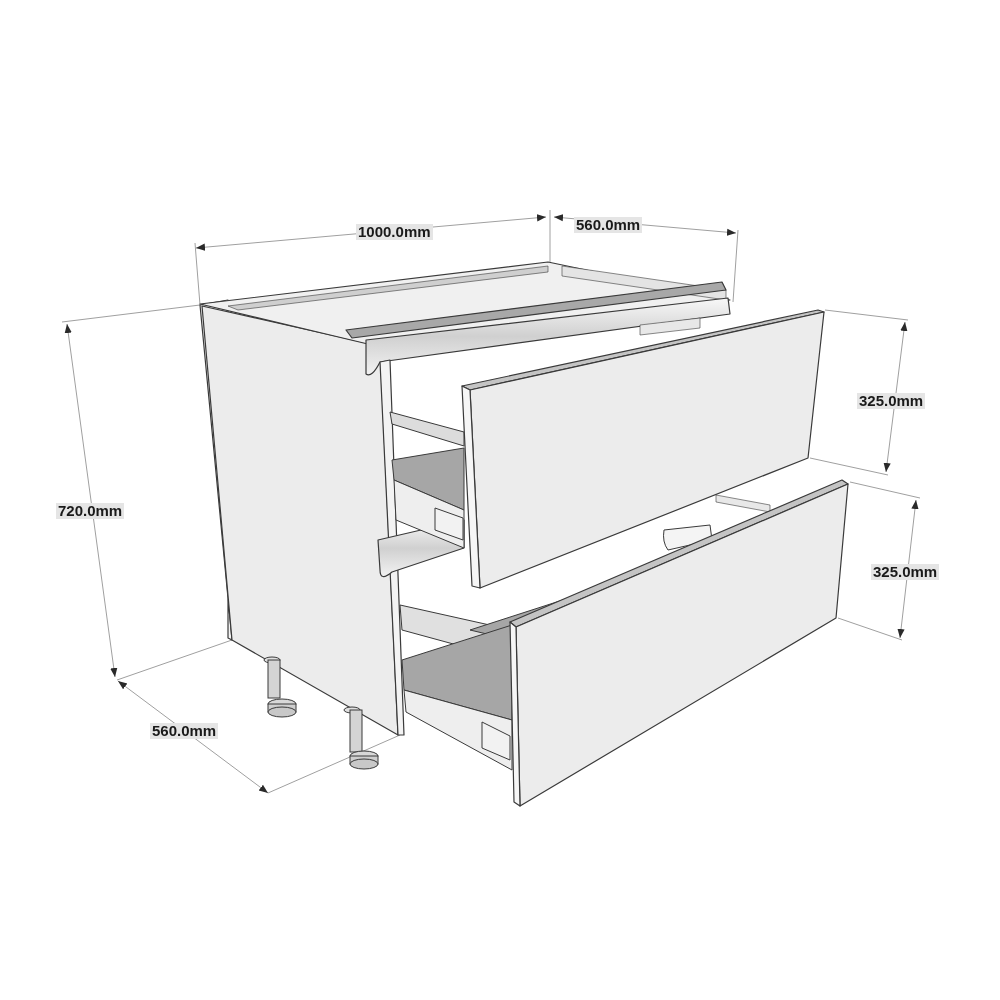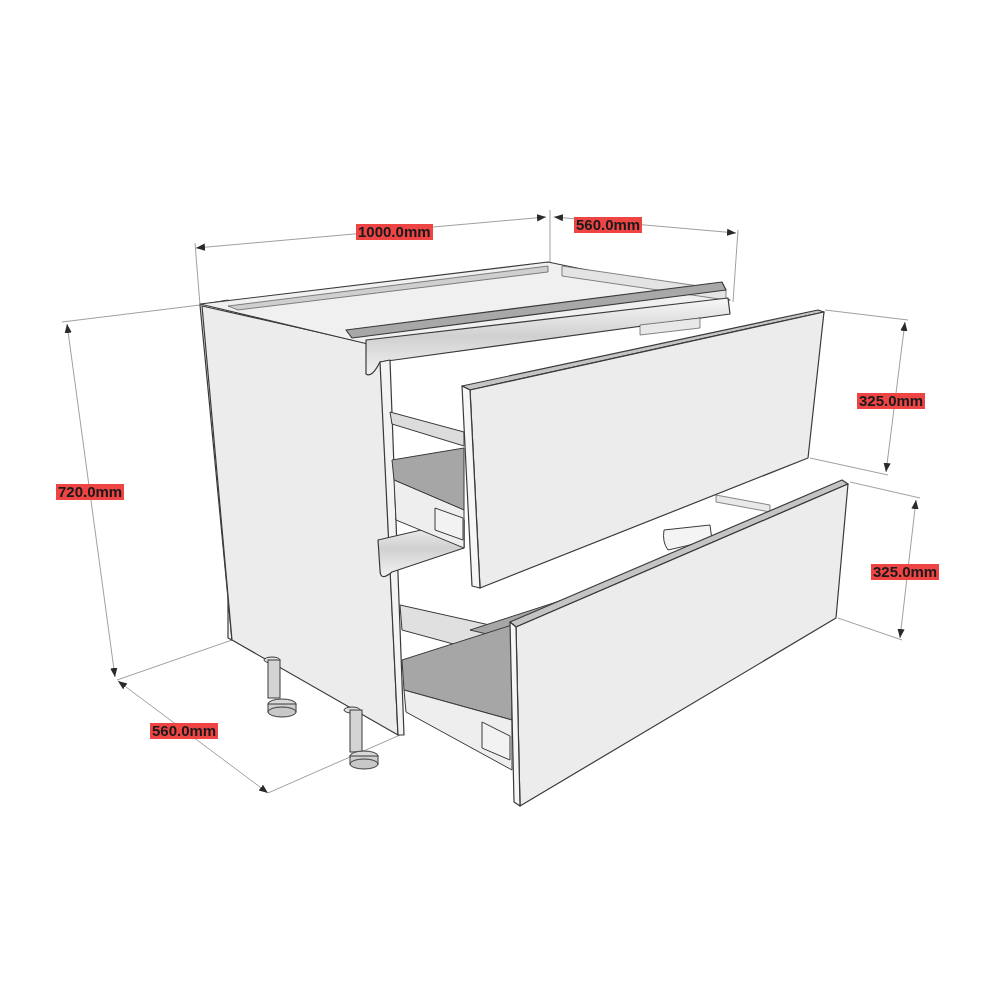--- a/index.html
+++ b/index.html
@@ -1,18 +1,18 @@
 <!DOCTYPE html>
 <html><head>
 <meta charset="utf-8">
 <style>
   html, body { margin: 0; padding: 0; background: #ffffff; }
   body { width: 1000px; height: 1000px; position: relative; overflow: hidden; font-family: "Liberation Sans", sans-serif; }
   #drawing { position: absolute; left: 0; top: 0; width: 1000px; height: 1000px; }
-  .dim-label { position: absolute; font-family: "Liberation Sans", sans-serif; font-weight: bold; font-size: 15px; color: #1a1a1a; background: #ef4444; padding: 0 2px; white-space: nowrap; line-height: 16px; }
+  .dim-label { position: absolute; font-family: "Liberation Sans", sans-serif; font-weight: bold; font-size: 15px; color: #1a1a1a; background: #e5e5e5; padding: 0 2px; white-space: nowrap; line-height: 16px; }
 </style>
 </head>
 <body>
 
 <svg id="drawing" viewBox="0 0 1000 1000" xmlns="http://www.w3.org/2000/svg">
   <defs>
     <marker id="arr" viewBox="0 0 10 10" refX="10" refY="5" markerWidth="9" markerHeight="9" orient="auto-start-reverse">
       <path d="M0,1 L10,5 L0,9 z" fill="#2a2a2a"></path>
     </marker>
     <linearGradient id="rail" x1="0" y1="0" x2="0" y2="1">
@@ -109,16 +109,16 @@
     <ellipse cx="352" cy="710" rx="8" ry="3" fill="#e0e0e0"></ellipse>
     <rect x="350" y="710" width="12" height="42" fill="#d4d4d4"></rect>
     <ellipse cx="364" cy="756" rx="14" ry="5" fill="#d8d8d8"></ellipse>
     <rect x="350" y="756" width="28" height="8" fill="#cfcfcf"></rect>
     <ellipse cx="364" cy="764" rx="14" ry="5" fill="#c8c8c8"></ellipse>
   </g>
 </svg>
 
 <div class="dim-label" style="left:356px; top:224px;">1000.0mm</div>
 <div class="dim-label" style="left:574px; top:217px;">560.0mm</div>
-<div class="dim-label" style="left:56px; top:484px;">720.0mm</div>
+<div class="dim-label" style="left:56px; top:503px;">720.0mm</div>
 <div class="dim-label" style="left:857px; top:393px;">325.0mm</div>
 <div class="dim-label" style="left:871px; top:564px;">325.0mm</div>
 <div class="dim-label" style="left:150px; top:723px;">560.0mm</div>
 
 </body></html>

